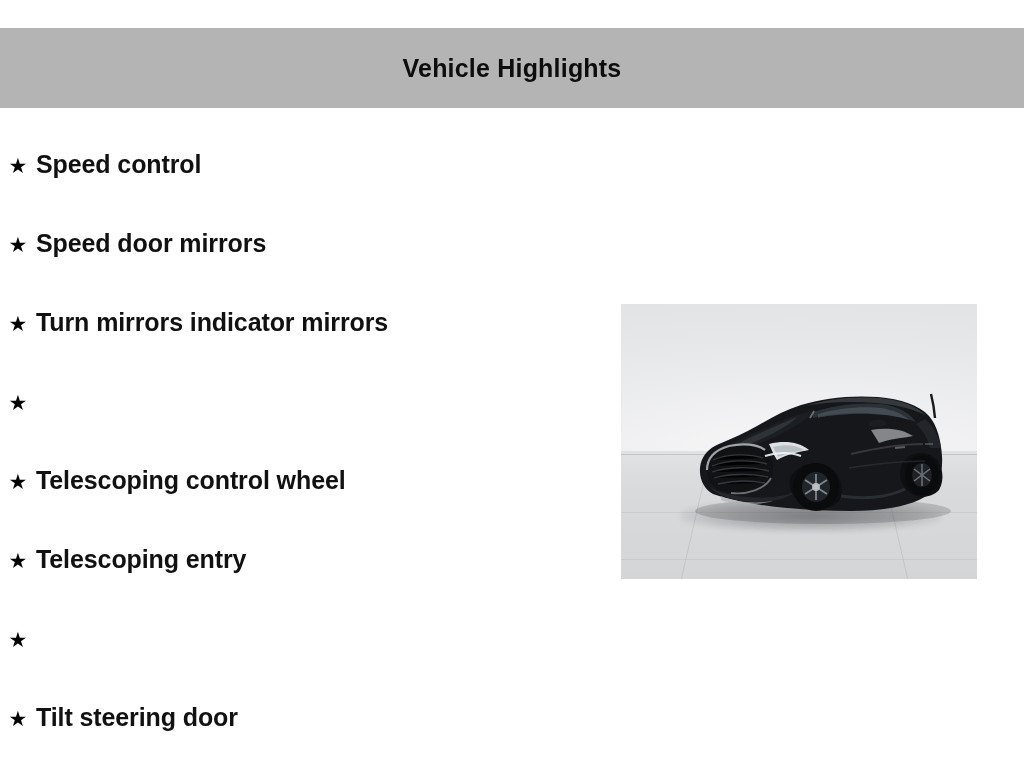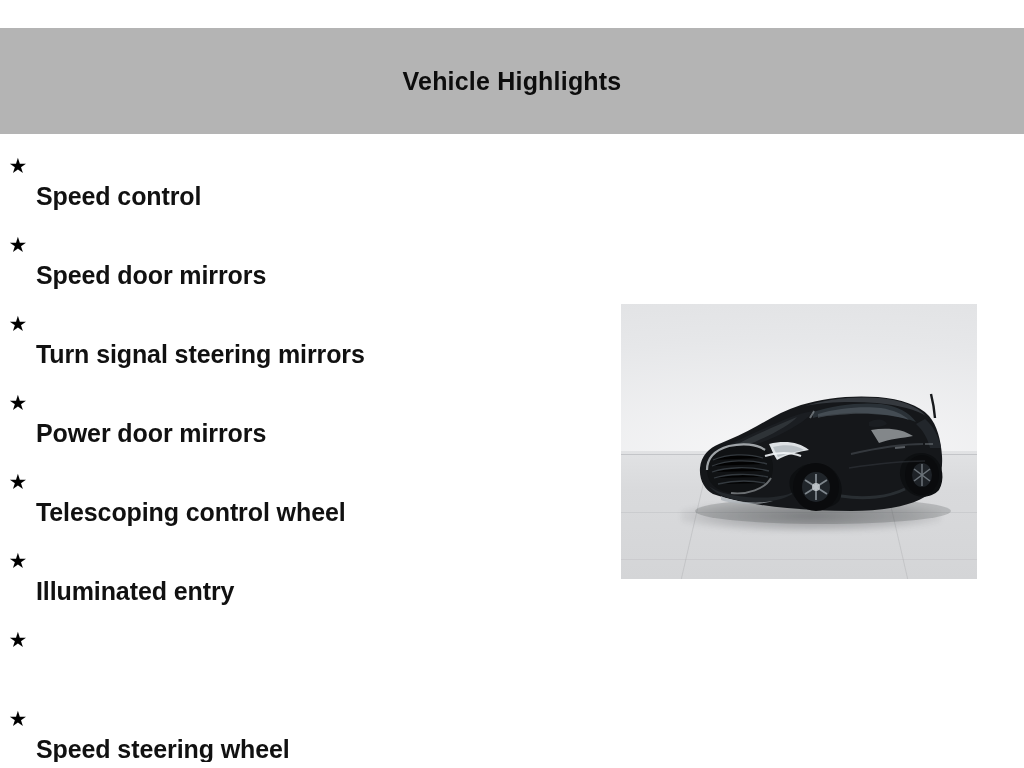--- a/index.html
+++ b/index.html
@@ -18,21 +18,21 @@
     position: relative;
     width: 1024px;
     height: 768px;
     background: #ffffff;
   }
   .header-bar {
     position: absolute;
     left: 0;
     top: 28px;
     width: 1024px;
-    height: 106px;
+    height: 80px;
     background: #b4b4b4;
     display: flex;
     align-items: center;
     justify-content: center;
   }
   .header-title {
     font-size: 25px;
     font-weight: bold;
     color: #0d0d0d;
     letter-spacing: 0.2px;
@@ -63,21 +63,20 @@
     color: #000000;
     flex: 0 0 36px;
     padding-top: 3px;
   }
   .feature-label {
     font-size: 25px;
     font-weight: bold;
     color: #111111;
     line-height: 28px;
     letter-spacing: -0.1px;
-    margin-top: 32px;
   }
   .vehicle-image {
     position: absolute;
     left: 621px;
     top: 172px;
     width: 356px;
     height: 275px;
     overflow: hidden;
     background: linear-gradient(to bottom, #e9eaec 0%, #eff0f1 38%, #e3e4e6 55%, #dddee0 100%);
   }
@@ -154,45 +153,44 @@
         <span class="feature-label">Speed control</span>
       </div>
 
       <div class="feature-row">
         <span class="bullet-star">★</span>
         <span class="feature-label">Speed door mirrors</span>
       </div>
 
       <div class="feature-row">
         <span class="bullet-star">★</span>
-        <span class="feature-label">Turn signal steering mirrors</span>
-      </div>
-
-      <div class="feature-row">
-        <span class="bullet-star">★</span>
-        <span class="feature-label">Power door mirrors</span>
+        <span class="feature-label">Turn mirrors indicator mirrors</span>
+      </div>
+
+      <div class="feature-row">
+        <span class="bullet-star">★</span>
       </div>
 
       <div class="feature-row">
         <span class="bullet-star">★</span>
         <span class="feature-label">Telescoping control wheel</span>
       </div>
 
       <div class="feature-row">
         <span class="bullet-star">★</span>
-        <span class="feature-label">Illuminated entry</span>
-      </div>
-
-      <div class="feature-row">
-        <span class="bullet-star">★</span>
-      </div>
-
-      <div class="feature-row">
-        <span class="bullet-star">★</span>
-        <span class="feature-label">Speed steering wheel</span>
+        <span class="feature-label">Telescoping entry</span>
+      </div>
+
+      <div class="feature-row">
+        <span class="bullet-star">★</span>
+      </div>
+
+      <div class="feature-row">
+        <span class="bullet-star">★</span>
+        <span class="feature-label">Tilt steering door</span>
       </div>
 
     </div>
 
     <div class="vehicle-image">
       <div class="img-sky"></div>
       <div class="img-floor"></div>
       <div class="floor-line fl1"></div>
       <div class="floor-line fl3"></div>
       <div class="floor-line fl4"></div>

